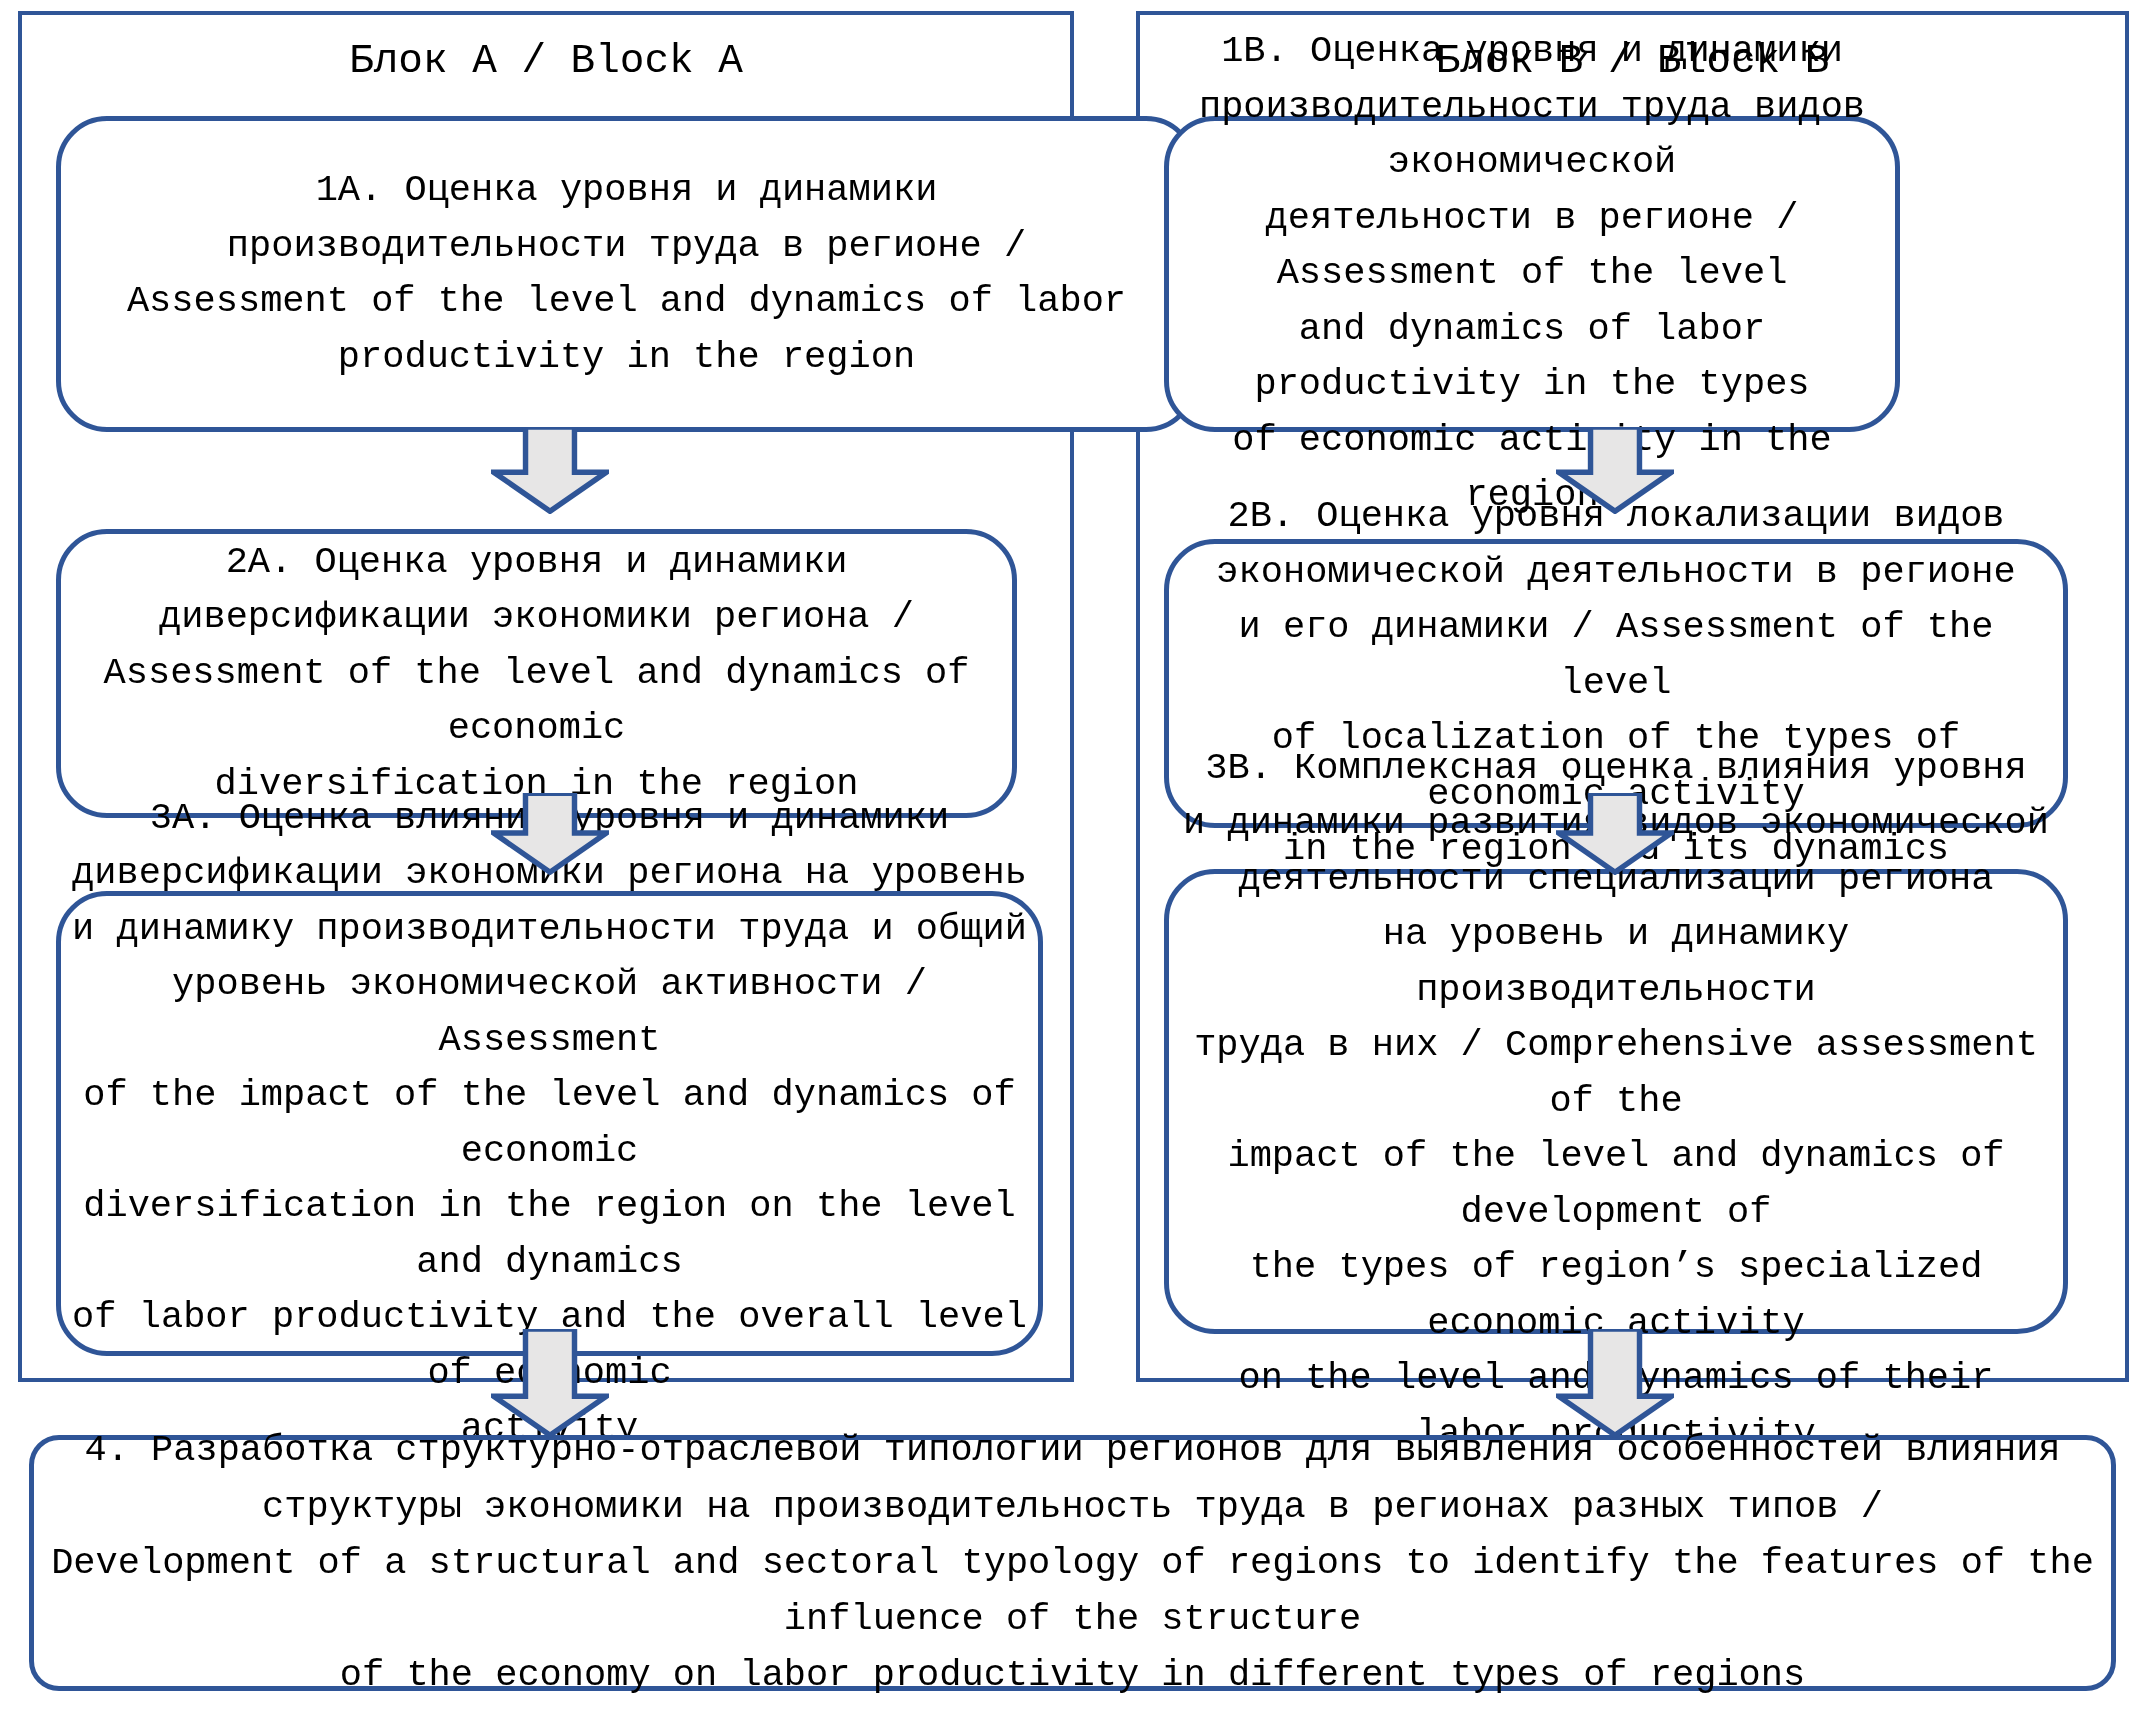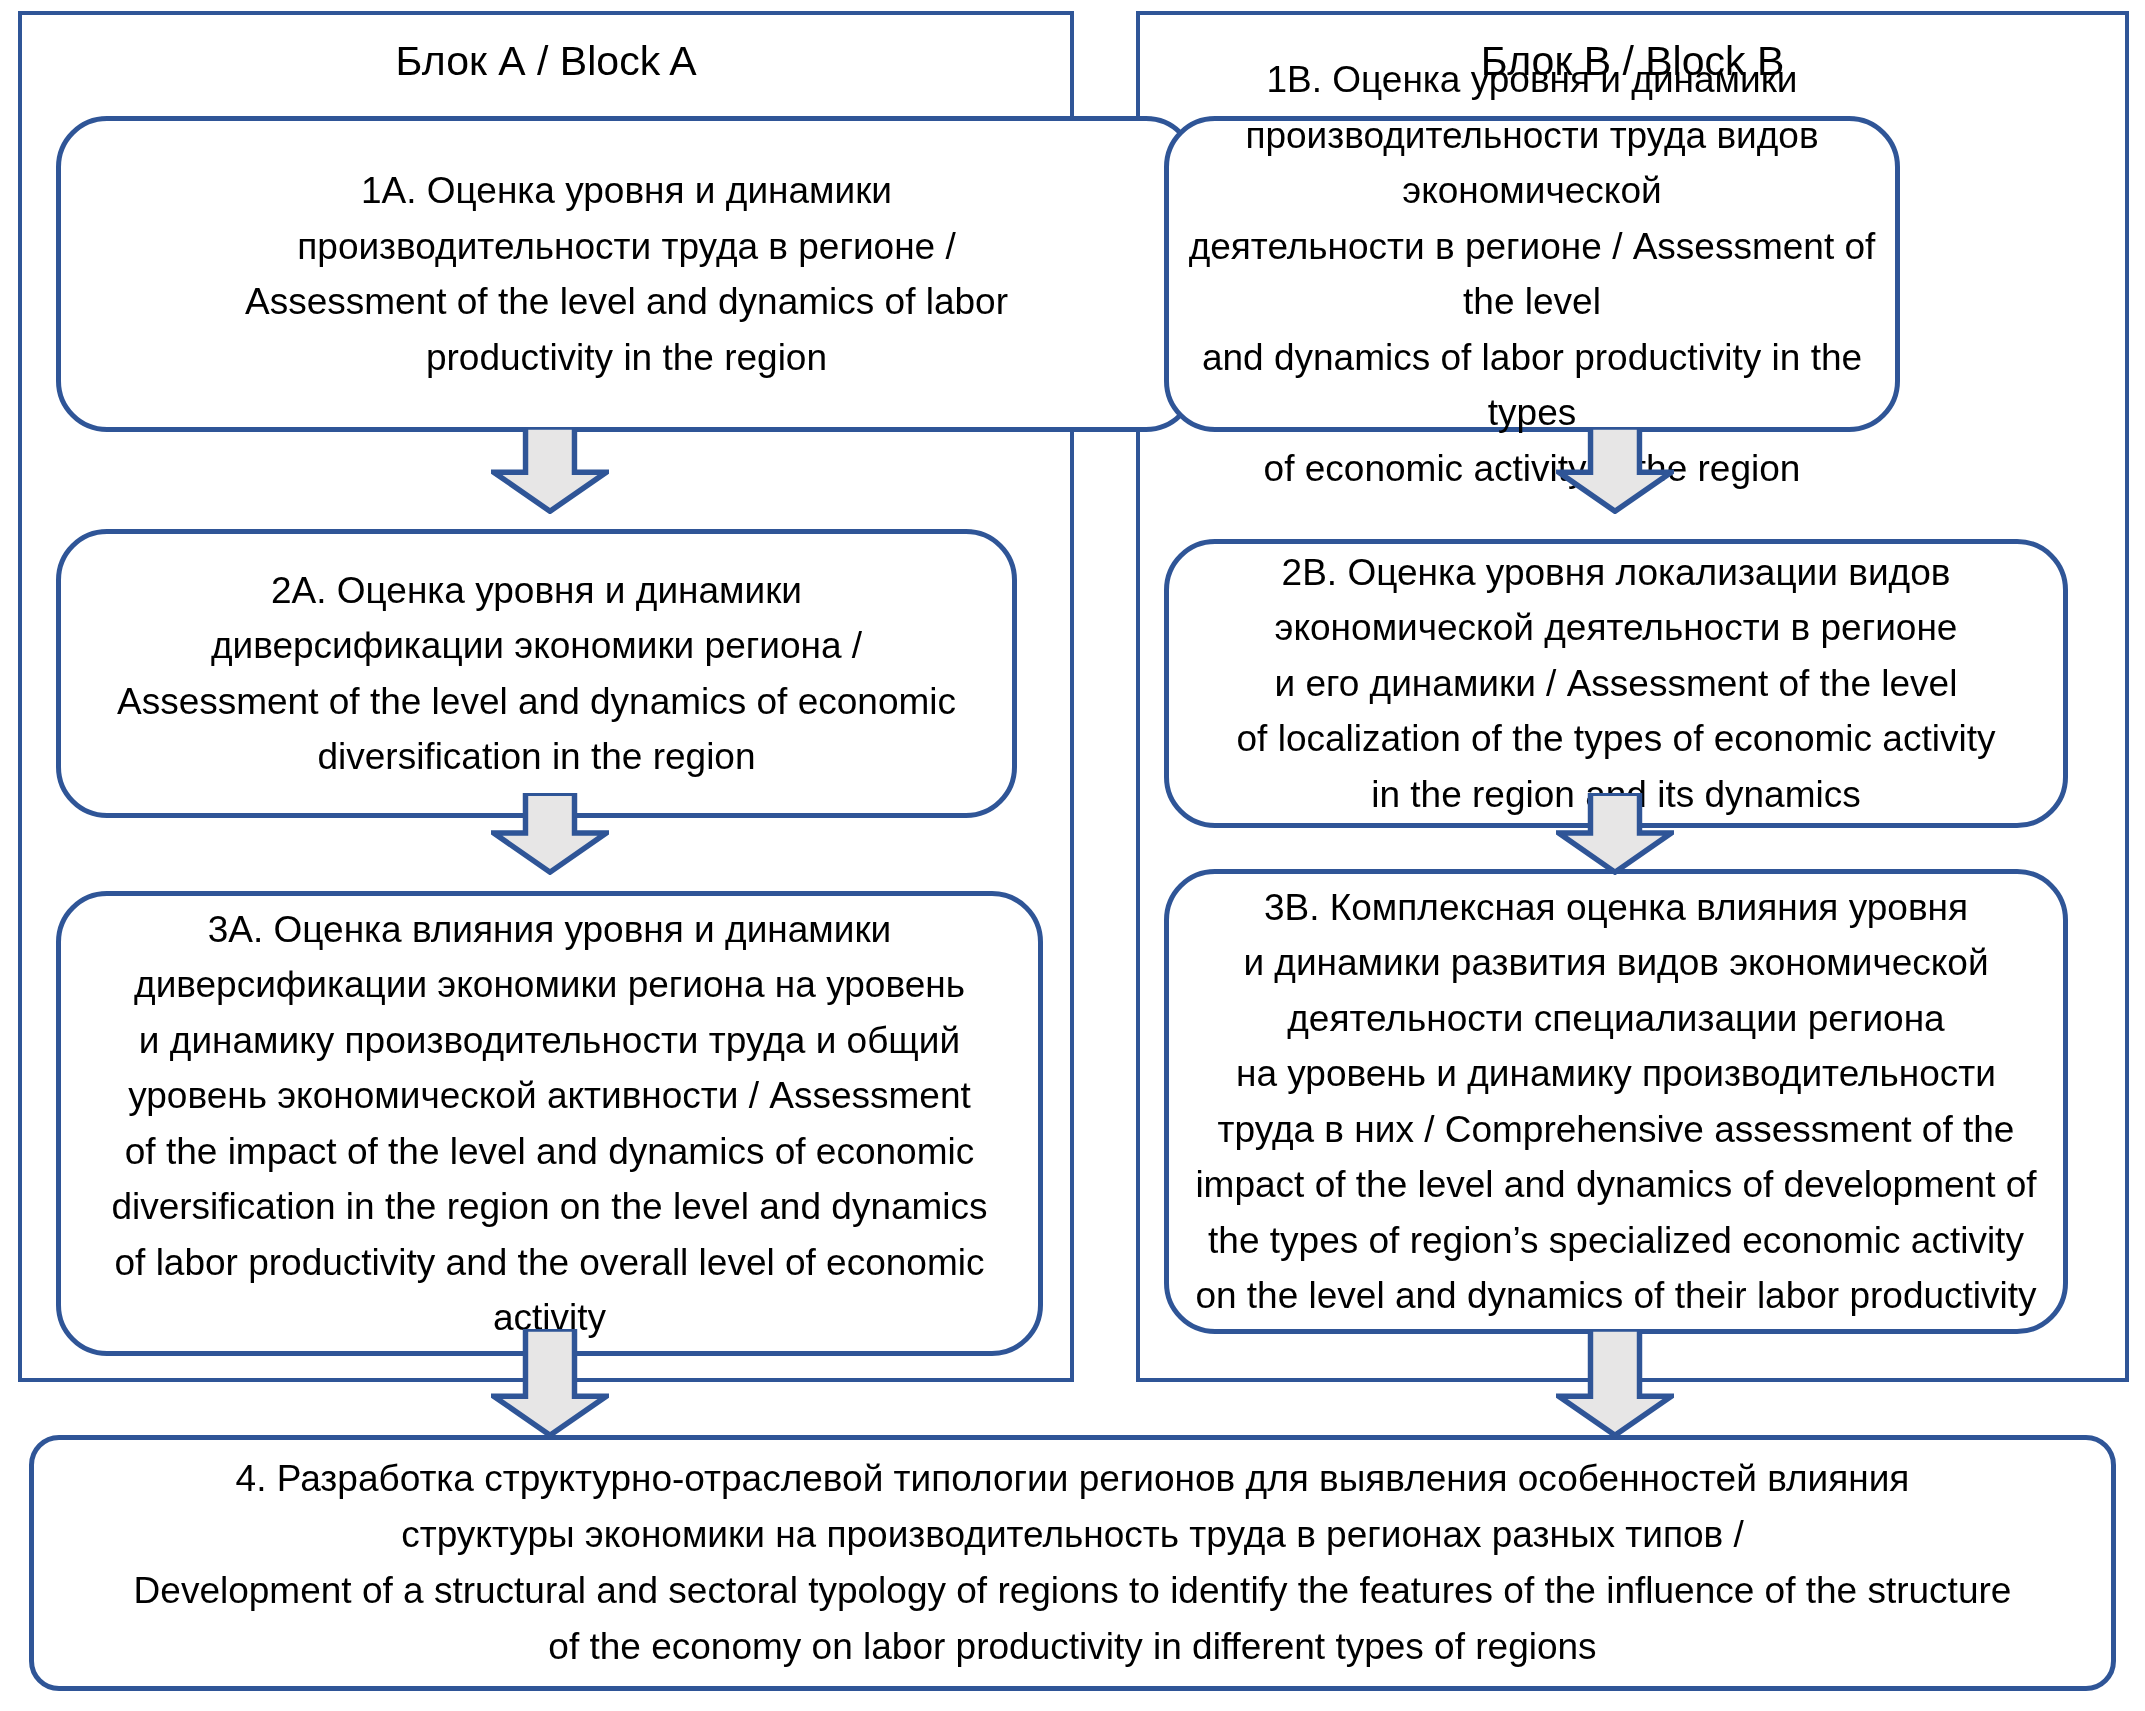--- a/index.html
+++ b/index.html
@@ -6,21 +6,21 @@
     --line:#2F5597;
     --arrow-fill:#E7E6E6;
     --text:#000000;
     --bg:#FFFFFF;
   }
   html,body{margin:0;padding:0;background:var(--bg);}
   .page{
     position:relative;
     width:2146px;height:1712px;
     background:var(--bg);
-    font-family:Liberation Sans, sans-serif;
+    font-family:Liberation Mono, monospace;
     color:var(--text);
   }
   .container{
     position:absolute;
     border:4.5px solid var(--line);
     background:var(--bg);
     box-sizing:border-box;
   }
   .container-a{left:18px;top:11px;width:1056px;height:1371px;}
   .container-b{left:1136px;top:11px;width:993px;height:1371px;}

